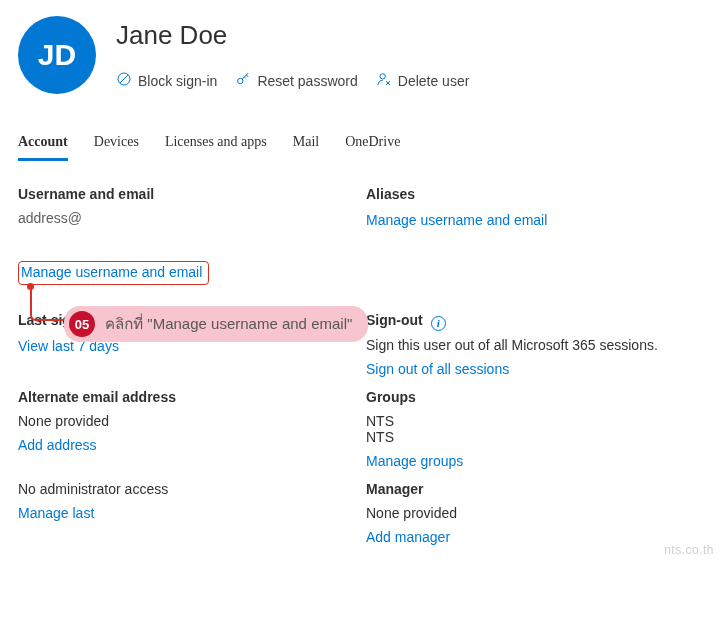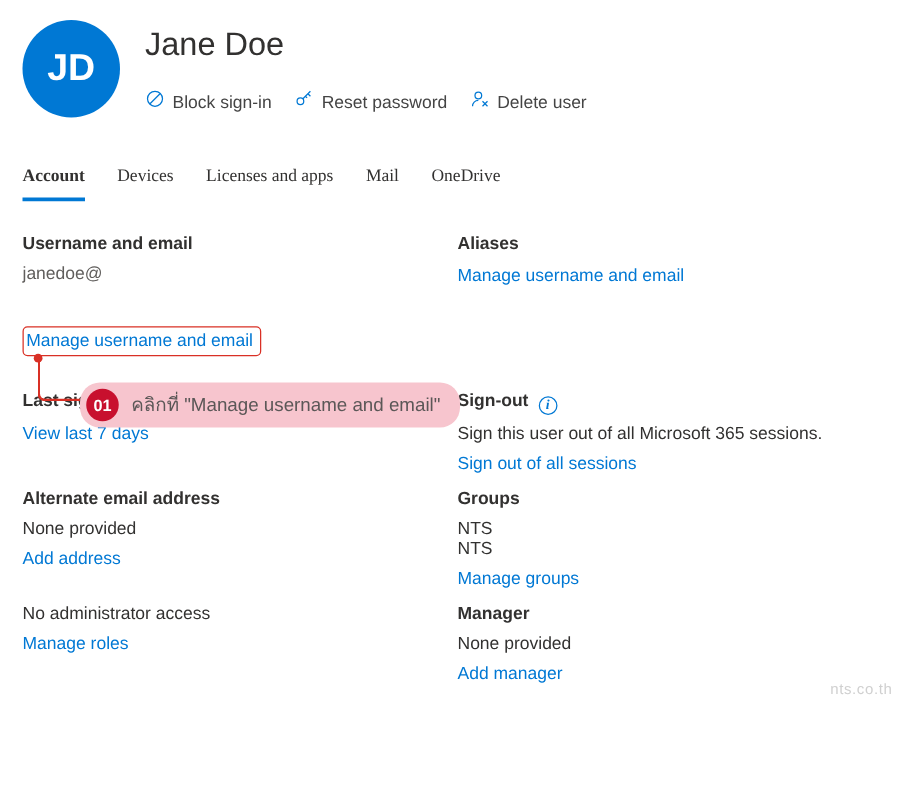--- a/index.html
+++ b/index.html
@@ -138,21 +138,21 @@
   <div class="tab">Devices</div>
   <div class="tab">Licenses and apps</div>
   <div class="tab">Mail</div>
   <div class="tab">OneDrive</div>
 </div>
 
 <div class="grid">
 
   <div class="section">
     <h3>Username and email</h3>
-    <div class="val muted">janedoe@</div>
+    <div class="val muted">address@</div>
     <div style="height:18px"></div>
     <div class="spacer-for-callout"></div>
   </div>
 
   <div class="section">
     <h3>Aliases</h3>
     <span class="link">Manage username and email</span>
   </div>
 
   <div class="section">
@@ -177,37 +177,37 @@
 
   <div class="section">
     <h3>Groups</h3>
     <div class="val" style="margin-bottom:0">NTS</div>
     <div class="val">NTS</div>
     <span class="link">Manage groups</span>
   </div>
 
   <div class="section">
     <div class="val">No administrator access</div>
-    <span class="link">Manage roles</span>
+    <span class="link">Manage last</span>
   </div>
 
   <div class="section">
     <h3>Manager</h3>
     <div class="val">None provided</div>
     <span class="link">Add manager</span>
   </div>
 
 </div>
 
 <div class="boxed">
   <span class="link" style="margin:0">Manage username and email</span>
 </div>
 
 <div class="callout-wrap">
   <div class="callout-line"></div>
   <div class="callout-dot"></div>
   <div class="pill">
-    <div class="pill-num">01</div>
+    <div class="pill-num">05</div>
     <div class="pill-text">คลิกที่ "Manage username and email"</div>
   </div>
 </div>
 
 <div class="watermark">nts.co.th</div>
 
 </body></html>

